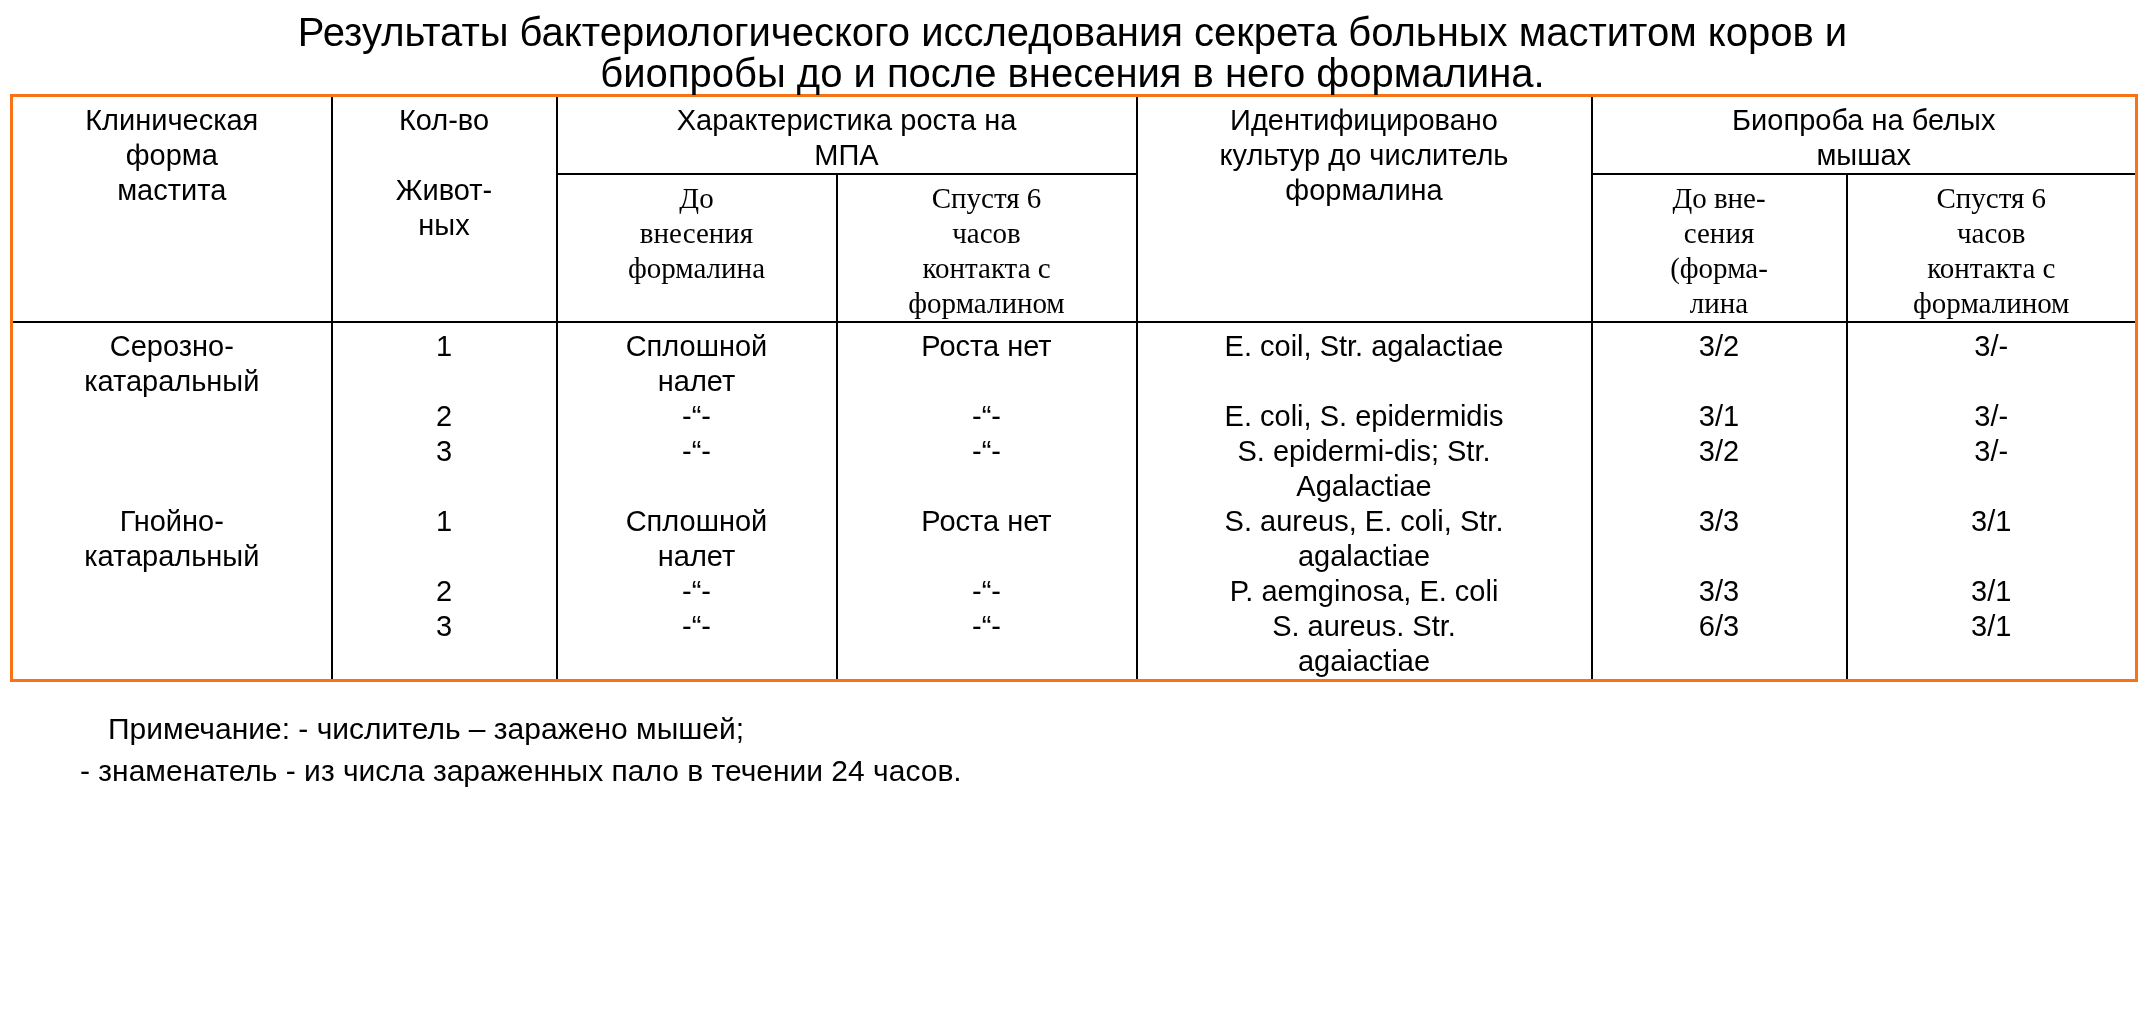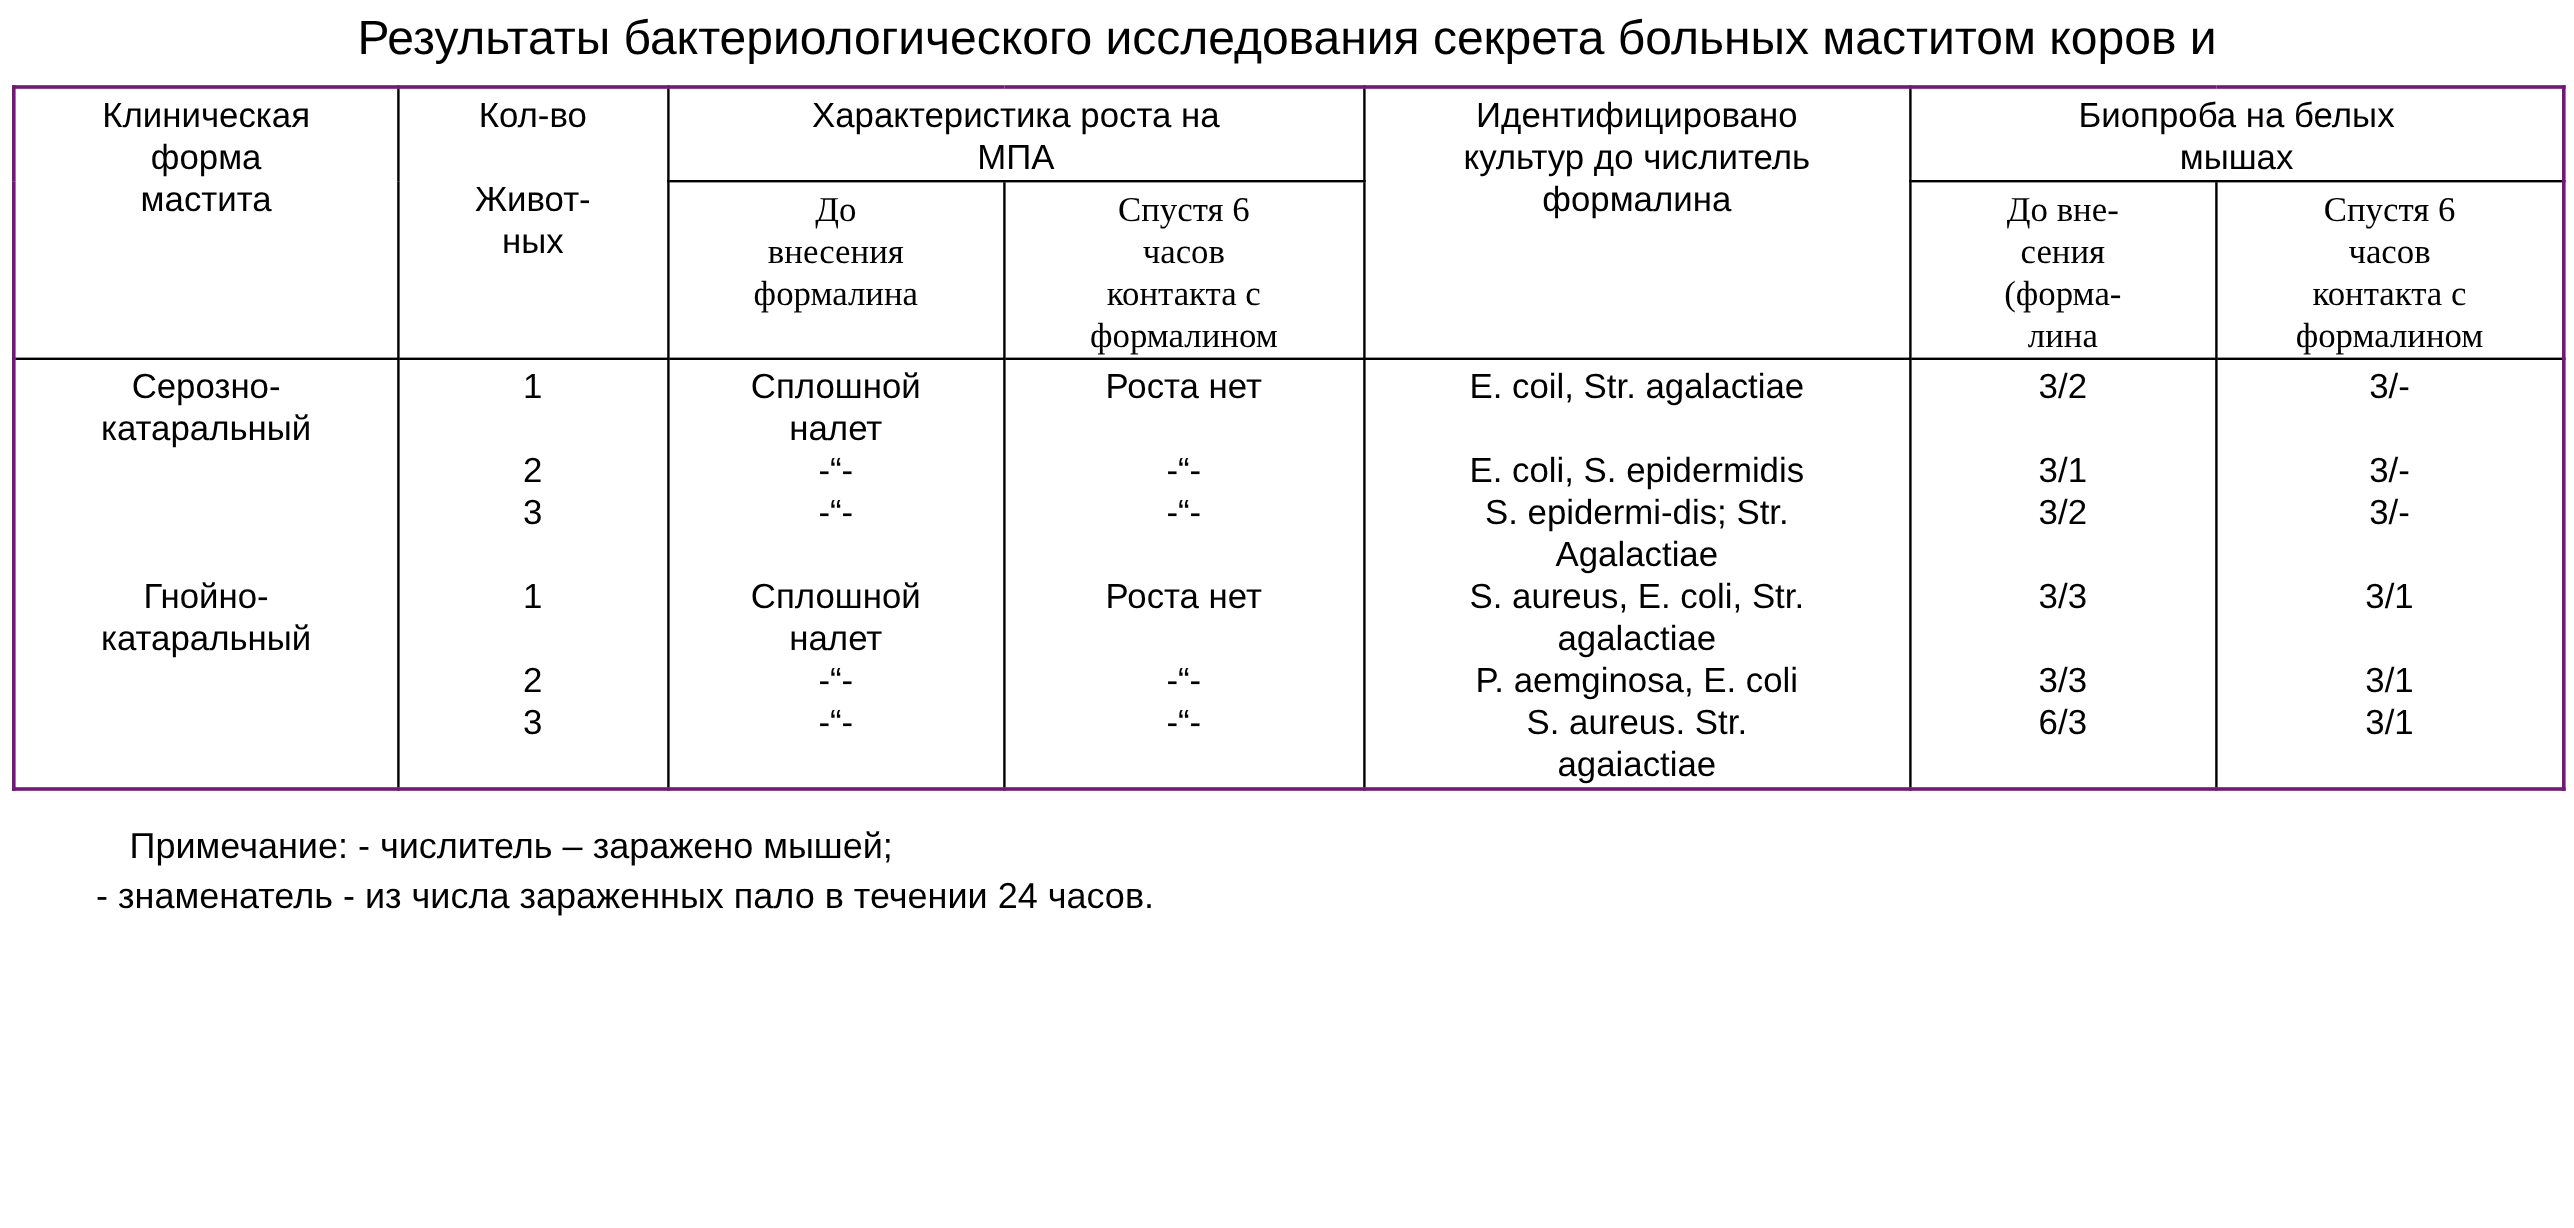--- a/index.html
+++ b/index.html
@@ -17,22 +17,22 @@
     text-align: center;
     font-size: 40px;
     line-height: 41px;
     margin-top: 4px;
   }
 
   table.results {
     border-collapse: collapse;
     table-layout: fixed;
     width: 2125px;
-    margin-top: 18px;
-    border: 3px solid #701a75;
+    margin-top: 0;
+    border: 3px solid #f97316;
   }
   th, td {
     border: 2px solid #000;
     vertical-align: top;
     text-align: center;
     font-weight: normal;
     font-size: 29px;
     line-height: 35px;
     white-space: pre-line;
     padding: 6px 2px 0 2px;
@@ -50,20 +50,21 @@
   .notes .n1 { margin-left: 98px; }
   .notes .n2 { margin-left: 70px; }
 </style>
 </head>
 <body>
 
 <div class="page">
 
   <div class="title">
       <div>Результаты бактериологического исследования секрета больных маститом коров и</div>
+      <div>биопробы до и после внесения в него формалина.</div>
     </div>
 
   <table class="results">
     <colgroup>
       <col style="width:320px">
       <col style="width:225px">
       <col style="width:280px">
       <col style="width:300px">
       <col style="width:455px">
       <col style="width:255px">

